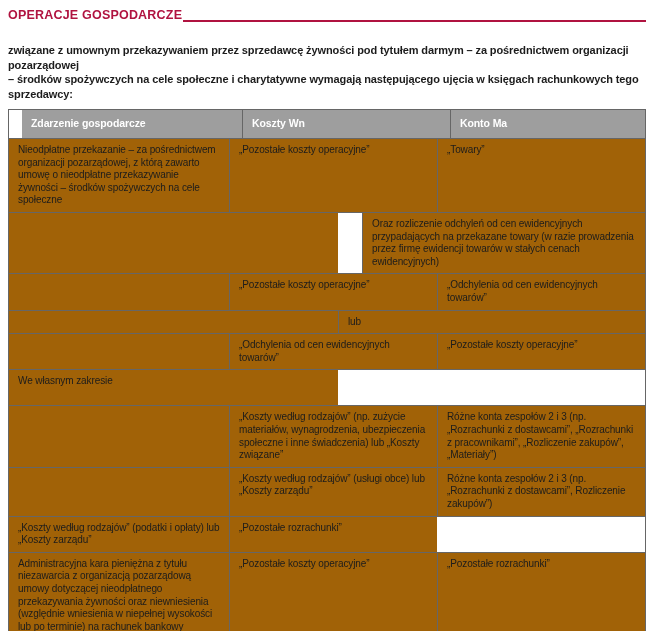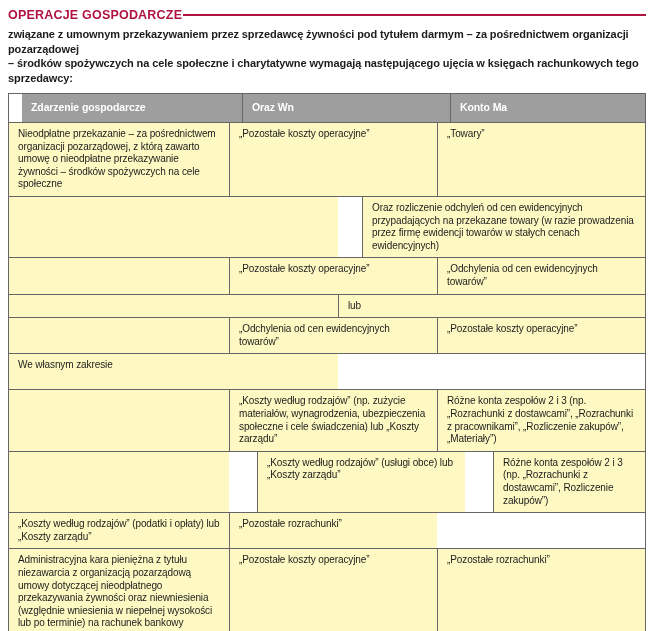--- a/index.html
+++ b/index.html
@@ -12,79 +12,79 @@
   html,body{background:#ffffff;}
   body{
     width:654px;height:631px;
     font-family:"Liberation Sans","DejaVu Sans",sans-serif;
     color:var(--text);
     overflow:hidden;
   }
   .page{padding:6px 8px 0 8px;}
 
   
-  .title-row{display:flex;align-items:center;gap:1px;margin-top:2px;}
+  .title-row{display:flex;align-items:flex-end;gap:1px;margin-top:2px;}
   .page-title{
     color:var(--accent);
     font-size:12.5px;font-weight:bold;letter-spacing:.2px;
     white-space:nowrap;
   }
   .title-rule{flex:1;height:2px;background:var(--accent);margin-right:0px;}
 
   
-  .intro{margin-top:5px;font-weight:bold;font-size:11px;line-height:1.32;letter-spacing:-0.1px;}
+  .intro{margin-top:21px;font-weight:bold;font-size:11px;line-height:1.32;letter-spacing:-0.1px;}
 
   
   .tbl{
     margin-top:8px;
     width:638px;
     border:1px solid var(--border);
     font-size:10px;line-height:1.26;letter-spacing:-0.1px;
   }
   .row{display:grid;border-top:1px solid var(--border);}
   .row:first-child{border-top:none;}
   .row.a{grid-template-columns:220px 208px 1fr;}
   .row.b{grid-template-columns:329px 1fr;}
   .cell{
     padding:5px 8px 5px 9px;
     border-left:1px solid var(--border);
-    background:#fef9c3;
+    background:#a16207;
   }
   .cell:first-child{border-left:none;}
   .row.head .cell{
     background:var(--header_bg);
     color:#ffffff;font-weight:bold;font-size:10.5px;
     padding-top:7px;padding-bottom:7px;
   }
   
   .rh{min-height:28px;padding-left:13px;}  .r1{min-height:62px;}  .r2{min-height:42px;gap:24px;}
   .r3{min-height:27px;}  .r4{min-height:22px;}  .r5{min-height:26px;}
   .r6{min-height:36px;}  .r7{min-height:56px;}  .r8{min-height:23px;}
-  .r9{min-height:37px;gap:28px;}  .r10{min-height:34px;} .r11{min-height:112px;}
+  .r9{min-height:37px;}  .r10{min-height:34px;} .r11{min-height:112px;}
 </style>
 </head>
 <body>
 
 <div class="page">
 
   <div class="title-row">
     <span class="page-title">OPERACJE GOSPODARCZE</span>
     <span class="title-rule"></span>
   </div>
 
   <div class="intro">
     <div>związane z umownym przekazywaniem przez sprzedawcę żywności pod tytułem darmym – za pośrednictwem organizacji pozarządowej</div>
     <div>– środków spożywczych na cele społeczne i charytatywne wymagają następującego ujęcia w księgach rachunkowych tego sprzedawcy:</div>
   </div>
 
   <div class="tbl">
 
     <div class="row a head rh">
       <div class="cell">Zdarzenie gospodarcze</div>
-      <div class="cell">Oraz Wn</div>
+      <div class="cell">Koszty Wn</div>
       <div class="cell">Konto Ma</div>
     </div>
 
     <div class="row a r1">
       <div class="cell">Nieodpłatne przekazanie – za pośrednictwem organizacji pozarządowej, z którą zawarto umowę o nieodpłatne przekazywanie żywności – środków spożywczych na cele społeczne</div>
       <div class="cell">„Pozostałe koszty operacyjne”</div>
       <div class="cell">„Towary”</div>
     </div>
 
     <div class="row b r2">
@@ -108,21 +108,21 @@
       <div class="cell">„Odchylenia od cen ewidencyjnych towarów”</div>
       <div class="cell">„Pozostałe koszty operacyjne”</div>
     </div>
 
     <div class="row b r6">
       <div class="cell">We własnym zakresie</div>
     </div>
 
     <div class="row a r7">
       <div class="cell"></div>
-      <div class="cell">„Koszty według rodzajów” (np. zużycie materiałów, wynagrodzenia, ubezpieczenia społeczne i cele świadczenia) lub „Koszty zarządu”</div>
+      <div class="cell">„Koszty według rodzajów” (np. zużycie materiałów, wynagrodzenia, ubezpieczenia społeczne i inne świadczenia) lub „Koszty związane”</div>
       <div class="cell">Różne konta zespołów 2 i 3 (np. „Rozrachunki z dostawcami”, „Rozrachunki z pracownikami”, „Rozliczenie zakupów”, „Materiały”)</div>
     </div>
 
 
     <div class="row a r9">
       <div class="cell"></div>
       <div class="cell">„Koszty według rodzajów” (usługi obce) lub „Koszty zarządu”</div>
       <div class="cell">Różne konta zespołów 2 i 3 (np. „Rozrachunki z dostawcami”, Rozliczenie zakupów”)</div>
     </div>
 

